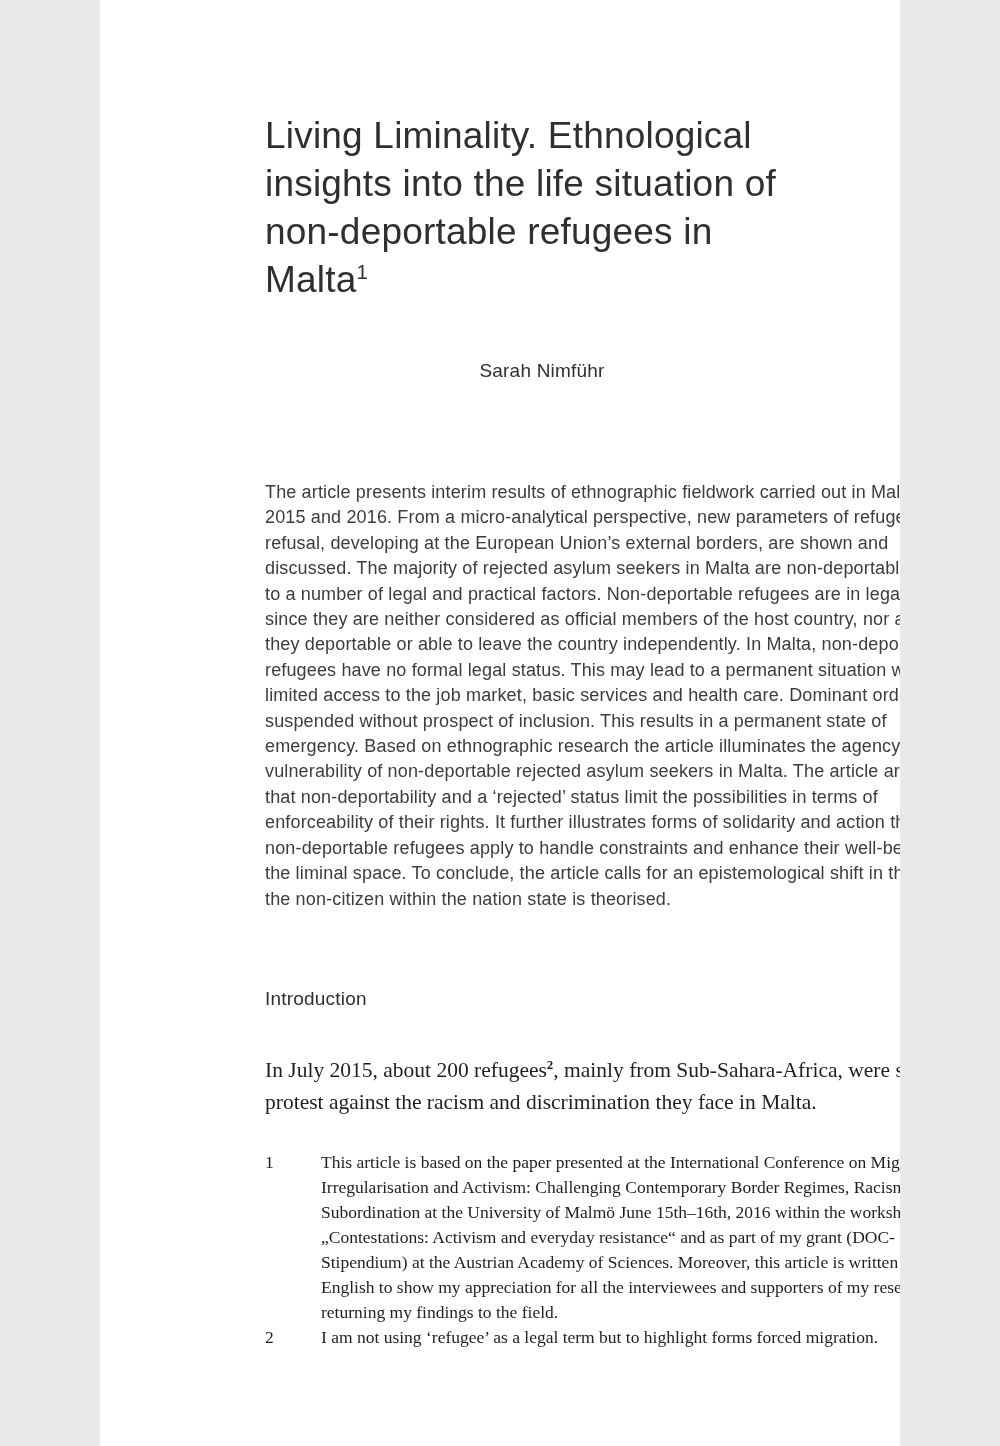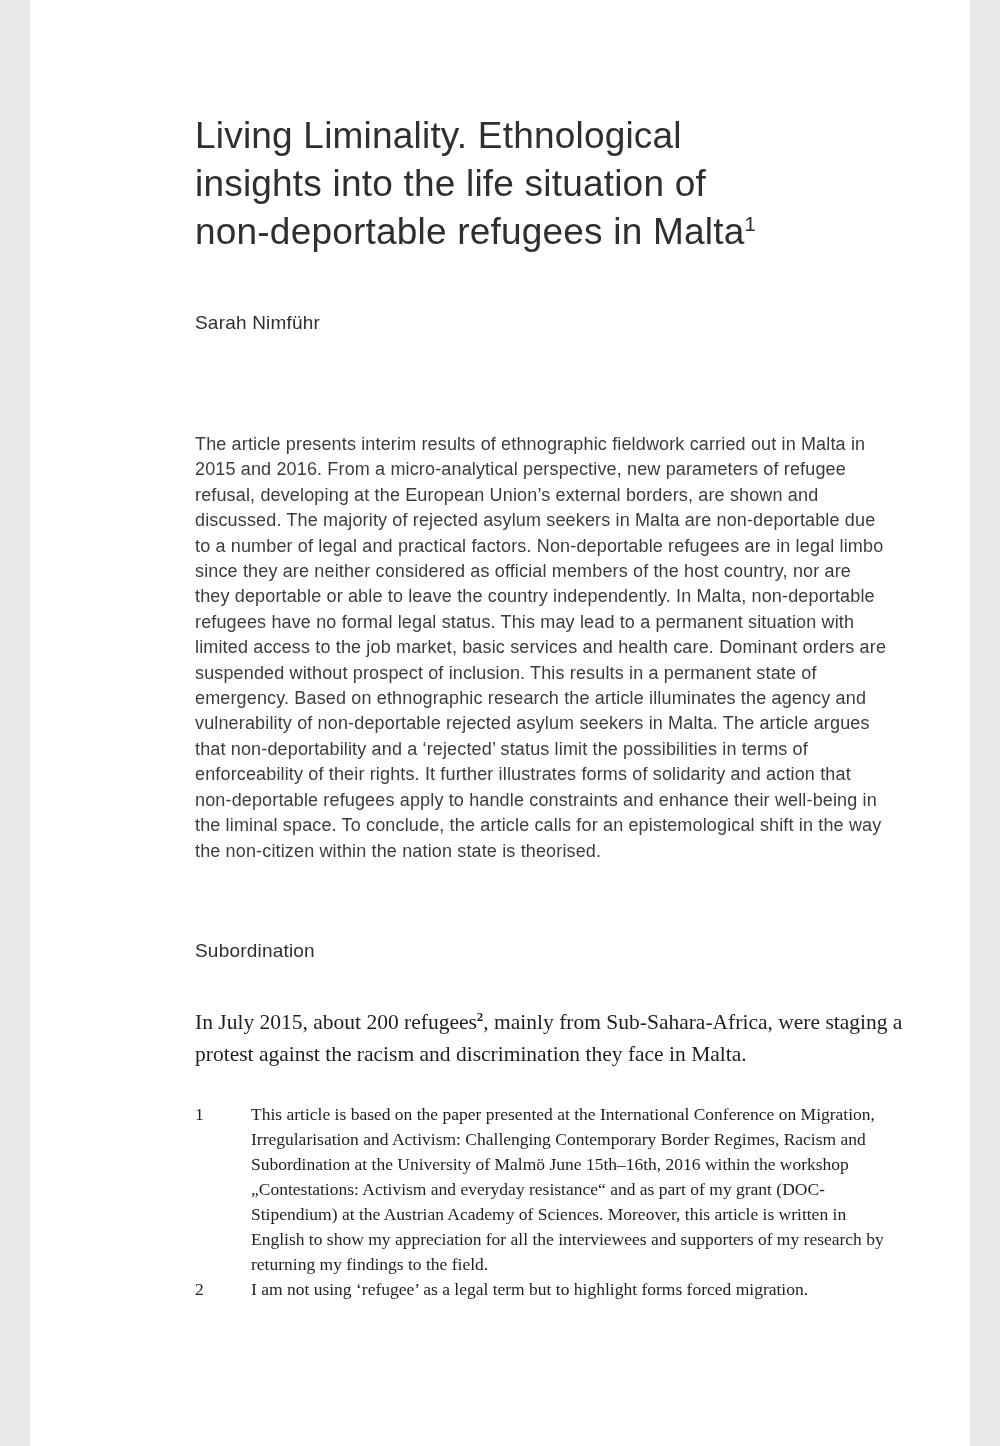--- a/index.html
+++ b/index.html
@@ -2,21 +2,21 @@
 <html><head>
 <meta charset="utf-8">
 <style>
   html, body {
     margin: 0;
     padding: 0;
     background: #e9e9e9;
   }
   .page {
     position: relative;
-    width: 940px;
+    width: 800px;
     height: 1446px;
     margin: 0 auto;
     background: #ffffff;
     box-sizing: border-box;
     padding: 112px 81px 0 165px;
     overflow: hidden;
     font-family: "Liberation Sans", sans-serif;
     color: #333333;
   }
   h1.title {
@@ -32,20 +32,21 @@
     font-size: 55%;
     line-height: 0;
     vertical-align: super;
   }
   .author {
     margin-top: 56px;
     font-size: 19px;
     font-weight: 400;
     color: #2f2f2f;
     letter-spacing: 0.2px;
+    text-align: center;
   }
   p.abstract {
     margin: 98px 0 0 0;
     width: 694px;
     font-size: 18px;
     line-height: 25.4px;
     letter-spacing: 0.15px;
     color: #3c3c3c;
   }
   h2.section-heading {
@@ -96,21 +97,21 @@
 <div class="page">
 
   <h1 class="title"><span>Living Liminality. Ethnological
 insights into the life situation of
 non-deportable refugees in Malta</span><sup>1</sup></h1>
 
   <div class="author">Sarah Nimführ</div>
 
   <p class="abstract">The article presents interim results of ethnographic fieldwork carried out in Malta in 2015 and 2016. From a micro-analytical perspective, new parameters of refugee refusal, developing at the European Union’s external borders, are shown and discussed. The majority of rejected asylum seekers in Malta are non-deportable due to a number of legal and practical factors. Non-deportable refugees are in legal limbo since they are neither considered as official members of the host country, nor are they deportable or able to leave the country independently. In Malta, non-deportable refugees have no formal legal status. This may lead to a permanent situation with limited access to the job market, basic services and health care. Dominant orders are suspended without prospect of inclusion. This results in a permanent state of emergency. Based on ethnographic research the article illuminates the agency and vulnerability of non-deportable rejected asylum seekers in Malta. The article argues that non-deportability and a ‘rejected’ status limit the possibilities in terms of enforceability of their rights. It further illustrates forms of solidarity and action that non-deportable refugees apply to handle constraints and enhance their well-being in the liminal space. To conclude, the article calls for an epistemological shift in the way the non-citizen within the nation state is theorised.</p>
 
-  <h2 class="section-heading">Subordination</h2>
+  <h2 class="section-heading">Introduction</h2>
 
   <p class="intro"><span>In July 2015, about 200 refugees</span><sup>2</sup><span>, mainly from Sub-Sahara-Africa, were staging a protest against the racism and discrimination they face in Malta.</span></p>
 
   <div class="footnotes">
     <div class="footnote">
       <span class="fn-num">1</span>
       <span class="fn-text">This article is based on the paper presented at the International Conference on Migration, Irregularisation and Activism: Challenging Contemporary Border Regimes, Racism and Subordination at the University of Malmö June 15th–16th, 2016 within the workshop „Contestations: Activism and everyday resistance“ and as part of my grant (DOC-Stipendium) at the Austrian Academy of Sciences. Moreover, this article is written in English to show my appreciation for all the interviewees and supporters of my research by returning my findings to the field.</span>
     </div>
     <div class="footnote">
       <span class="fn-num">2</span>

